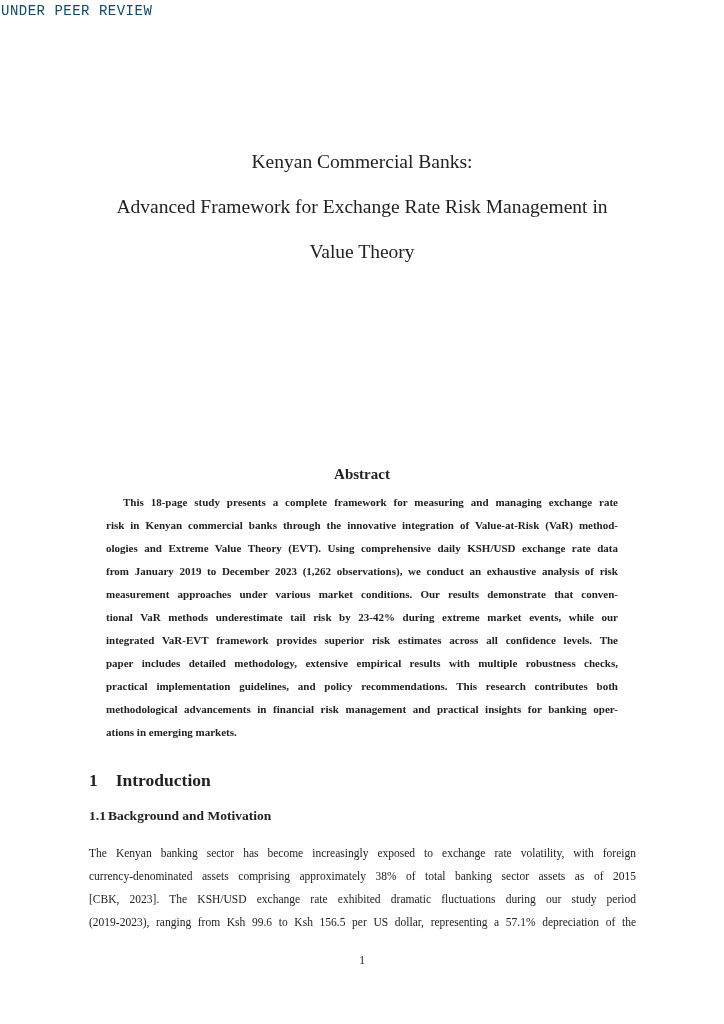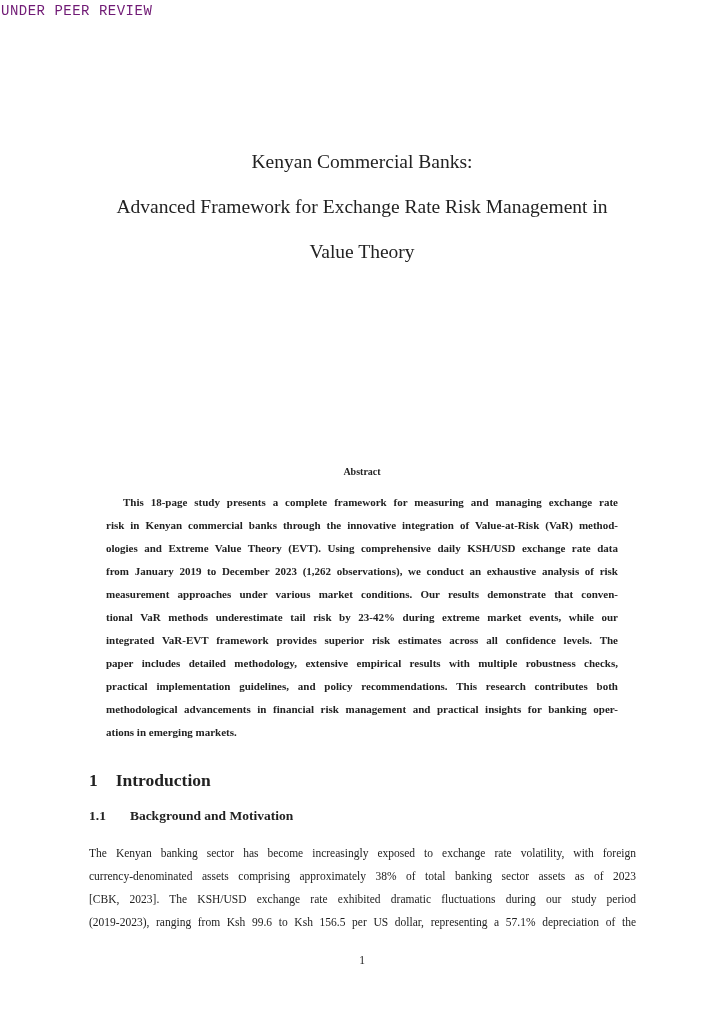--- a/index.html
+++ b/index.html
@@ -16,21 +16,21 @@
     color: #222222;
     overflow: hidden;
   }
   .watermark {
     position: absolute;
     top: 3px;
     left: 1px;
     font-family: "Liberation Mono", monospace;
     font-size: 14px;
     letter-spacing: 0.5px;
-    color: #701a75;
+    color: #0c4a6e;
   }
   .title-block {
     position: absolute;
     top: 139px;
     left: 0;
     width: 724px;
     text-align: center;
     font-size: 19.5px;
   }
   .title-line {
@@ -38,21 +38,21 @@
     line-height: 45px;
     white-space: nowrap;
   }
   .abstract-heading {
     position: absolute;
     top: 466px;
     left: 106px;
     width: 512px;
     text-align: center;
     font-weight: bold;
-    font-size: 10px;
+    font-size: 15px;
   }
   .abstract-body {
     position: absolute;
     top: 491px;
     left: 106px;
     width: 512px;
     font-size: 11px;
   }
   .abstract-body .line {
     height: 23px;
@@ -78,21 +78,21 @@
   }
   .h1 {
     top: 770px;
     font-size: 17.5px;
   }
   .h2 {
     top: 808px;
     font-size: 13.5px;
   }
   .h1 .sec-num { display: inline-block; margin-right: 18px; }
-  .h2 .sec-num { display: inline-block; margin-right: 24px; }
+  .h2 .sec-num { display: inline-block; margin-right: 2px; }
   .body-par {
     position: absolute;
     top: 842px;
     left: 89px;
     width: 547px;
     font-size: 11.5px;
   }
   .body-par .line {
     height: 23px;
     line-height: 23px;
@@ -138,20 +138,20 @@
   <div class="section-heading h1">
     <span class="sec-num">1</span><span>Introduction</span>
   </div>
 
   <div class="section-heading h2">
     <span class="sec-num">1.1</span><span>Background and Motivation</span>
   </div>
 
   <div class="body-par">
     <div class="line jl">The Kenyan banking sector has become increasingly exposed to exchange rate volatility, with foreign</div>
-    <div class="line jl">currency-denominated assets comprising approximately 38% of total banking sector assets as of 2023</div>
+    <div class="line jl">currency-denominated assets comprising approximately 38% of total banking sector assets as of 2015</div>
     <div class="line jl">[CBK, 2023]. The KSH/USD exchange rate exhibited dramatic fluctuations during our study period</div>
     <div class="line jl">(2019-2023), ranging from Ksh 99.6 to Ksh 156.5 per US dollar, representing a 57.1% depreciation of the</div>
   </div>
 
   <div class="page-number">1</div>
 
 </div>
 
 </body></html>

